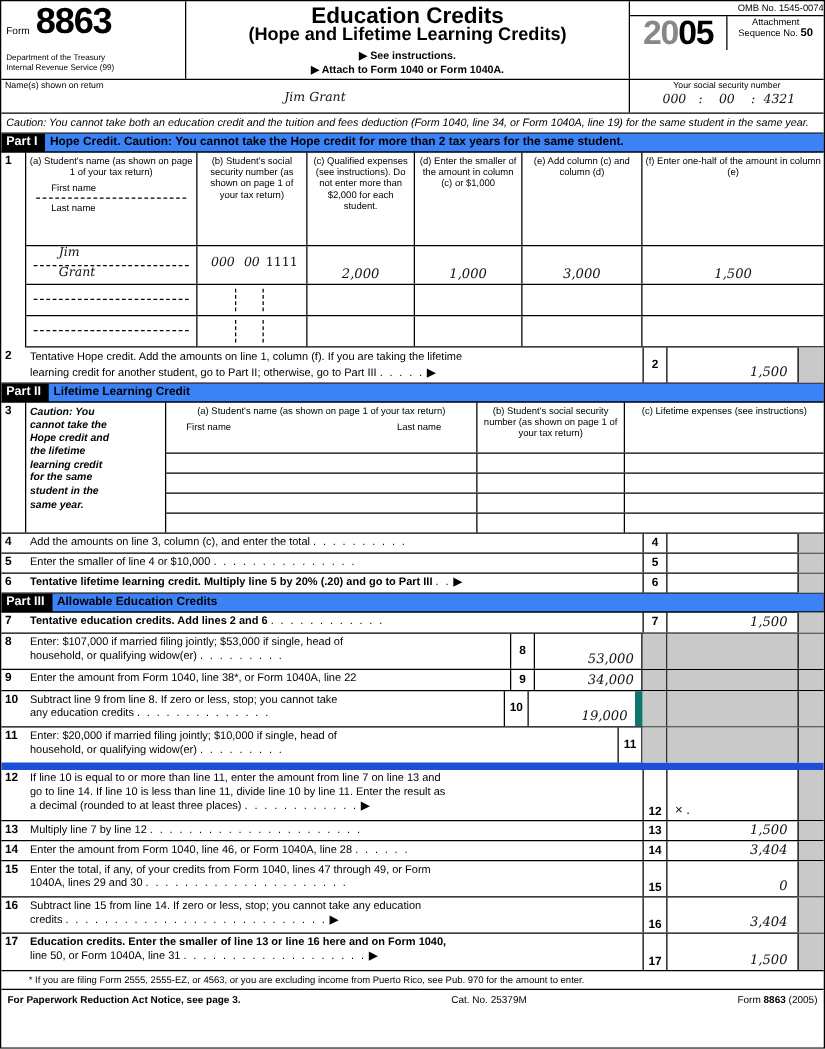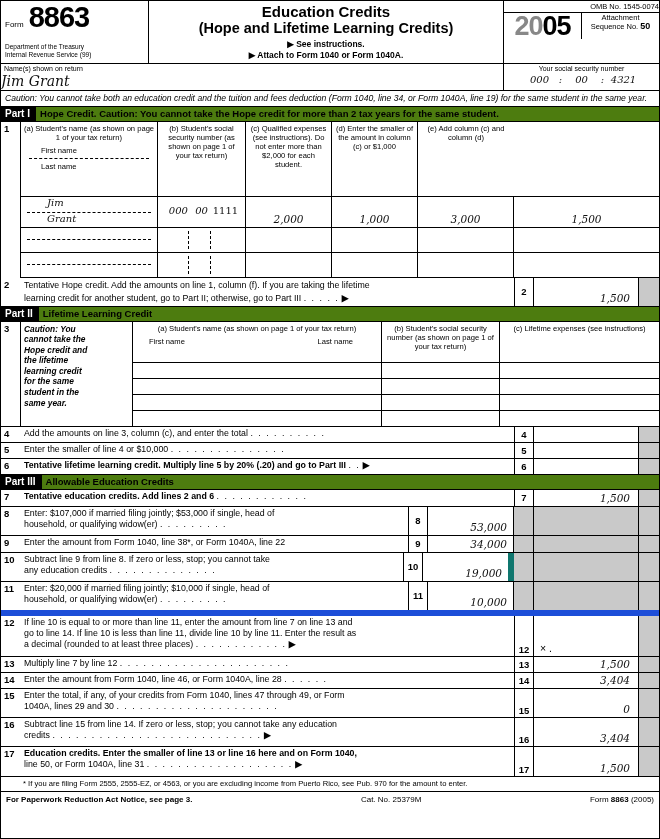--- a/index.html
+++ b/index.html
@@ -11,46 +11,46 @@
   .ctr{text-align:center;}
   
   .hdr{display:flex;border-bottom:1px solid #000;}
   .hdr-left{width:148px;box-sizing:border-box;padding:2px 4px 1px 4px;border-right:1px solid #000;}
   .hdr-mid{flex:1;box-sizing:border-box;padding:2px 4px;border-right:1px solid #000;text-align:center;}
   .hdr-right{width:155px;box-sizing:border-box;}
   .form-no{display:flex;align-items:flex-end;gap:5px;}
   .form-word{font-size:8px;line-height:9px;padding-bottom:3px;}
   .form-num{font-size:29px;font-weight:bold;letter-spacing:-1px;line-height:29px;}
   .dept{font-size:6.5px;line-height:7.5px;margin-top:11px;}
-  .title1{font-size:15px;font-weight:bold;line-height:16px;margin-top:1px;}
+  .title1{font-size:18px;font-weight:bold;line-height:16px;margin-top:1px;}
   .title2{font-size:14.5px;font-weight:bold;line-height:16px;}
   .seeinstr{font-size:8.5px;font-weight:bold;margin-top:3px;line-height:11px;}
   .attach{font-size:8.5px;font-weight:bold;line-height:11px;}
   .omb{font-size:7.5px;text-align:right;border-bottom:1px solid #000;padding:1px 0;}
   .yearbox{text-align:center;padding:0;}
   .year{font-size:27px;font-weight:bold;letter-spacing:-1px;line-height:26px;color:#888;}
   .year .blk{color:#000;}
   .attachseq{font-size:7.5px;line-height:9px;text-align:center;}
   .attachseq b{font-size:9px;}
   
   .namerow{display:flex;border-bottom:1px solid #000;height:26px;}
   .namecell{flex:1;border-right:1px solid #000;position:relative;}
   .ssncell{width:155px;position:relative;}
   .tinylbl{font-size:7px;padding:1px 3px;}
-  .namevalue{position:absolute;top:9px;left:0;right:0;font-size:14px;}
+  .namevalue{position:absolute;top:9px;left:0;right:0;text-align:center;font-size:10px;}
   .ssnvalue{position:absolute;top:10px;left:0;right:0;font-size:10px;}
   .ssnvalue span{display:inline-block;}
   .ssn-seg{width:34px;text-align:center;}
   .ssn-dot{width:8px;text-align:center;}
   
   .caution{font-size:8.6px;padding:2px 4px;border-bottom:1.6px solid #000;line-height:10.5px;}
   
   .partbar{display:flex;align-items:center;background:#000;color:#fff;border-bottom:1px solid #000;}
   .partbar .pname{font-size:10px;font-weight:bold;padding:1px 6px 1px 4px;}
-  .partbar .ptitle{background:#4d7c0f;color:#000;flex:1;font-size:9.5px;font-weight:bold;padding:1px 4px;line-height:12px;}
+  .partbar .ptitle{background:#3b82f6;color:#000;flex:1;font-size:9.5px;font-weight:bold;padding:1px 4px;line-height:12px;}
   
   .row{display:flex;justify-content:space-between;}
   .numcol{width:20px;box-sizing:border-box;font-size:9.5px;font-weight:bold;padding-left:3px;padding-top:1px;}
   
   .p1head{display:flex;border-bottom:1px solid #000;}
   .p1head .c{border-right:1px solid #000;box-sizing:border-box;font-size:7.6px;text-align:center;padding:2px 2px;line-height:9px;}
   .p1head .c:last-child{border-right:none;}
   .p1row{display:flex;border-bottom:1px solid #000;height:22px;}
   .p1row .c{border-right:1px solid #000;box-sizing:border-box;position:relative;}
   .p1row .c:last-child{border-right:none;}
@@ -125,20 +125,21 @@
         <div class="c" style="width:137px;height:74px;">
           <div>(a) Student's name (as shown on page 1 of your tax return)</div>
           <div style="text-align:left;padding-left:18px;margin-top:4px;">First name</div>
           <div class="dash" style="margin:3px 6px 3px 6px;"></div>
           <div style="text-align:left;padding-left:18px;">Last name</div>
         </div>
         <div class="c" style="width:88px;">(b) Student's social security number (as shown on page 1 of your tax return)</div>
         <div class="c" style="width:86px;">(c) Qualified expenses (see instructions). Do not enter more than $2,000 for each student.</div>
         <div class="c" style="width:86px;">(d) Enter the smaller of the amount in column (c) or $1,000</div>
         <div class="c" style="width:96px;">(e) Add column (c) and column (d)</div>
+        <div class="c" style="flex:1">(f) Enter one-half of the amount in column (e)</div>
       </div>
 
       <div class="p1row" style="height:30px">
         <div class="c" style="width:137px;">
           <div class="hand" style="position:absolute;top:0px;left:26px;font-size:10px;">Jim</div>
           <div class="dash" style="position:absolute;top:15px;left:6px;right:6px;"></div>
           <div class="hand" style="position:absolute;top:16px;left:26px;font-size:10px;">Grant</div>
         </div>
         <div class="c" style="width:88px;">
           <div style="position:absolute;top:8px;left:0;right:0;text-align:center;font-size:10px;" class="hand">
@@ -362,23 +363,20 @@
     <div style="width:20px;border-left:1px solid #000;" class="grayline"></div>
   </div>
 
   <div class="row" style="border-bottom:6px solid #1d4ed8;height:28px;">
     <div class="numcol">11</div>
     <div style="flex:1" class="txt">
       <div>Enter: $20,000 if married filing jointly; $10,000 if single, head of</div>
       <div><span>household, or qualifying widow(er)</span> <span class="dots">. . . . . . . . .</span></div>
     </div>
     <div class="subnum" style="display:flex;align-items:center;justify-content:center;">11</div>
-    <div style="width:85px;position:relative;border-right:1px solid #000;">
-        <div class="valr hand" style="right:6px">10,000</div>
-      </div>
     <div style="width:19px;border-right:1px solid #000;" class="grayline"></div>
     <div style="width:104px;" class="grayline"></div>
     <div style="width:20px;border-left:1px solid #000;" class="grayline"></div>
   </div>
 
   <div class="row" style="border-bottom:1px solid #000;height:40px;">
     <div class="numcol">12</div>
     <div style="flex:1" class="txt">
       <div>If line 10 is equal to or more than line 11, enter the amount from line 7 on line 13 and</div>
       <div>go to line 14. If line 10 is less than line 11, divide line 10 by line 11. Enter the result as</div>

